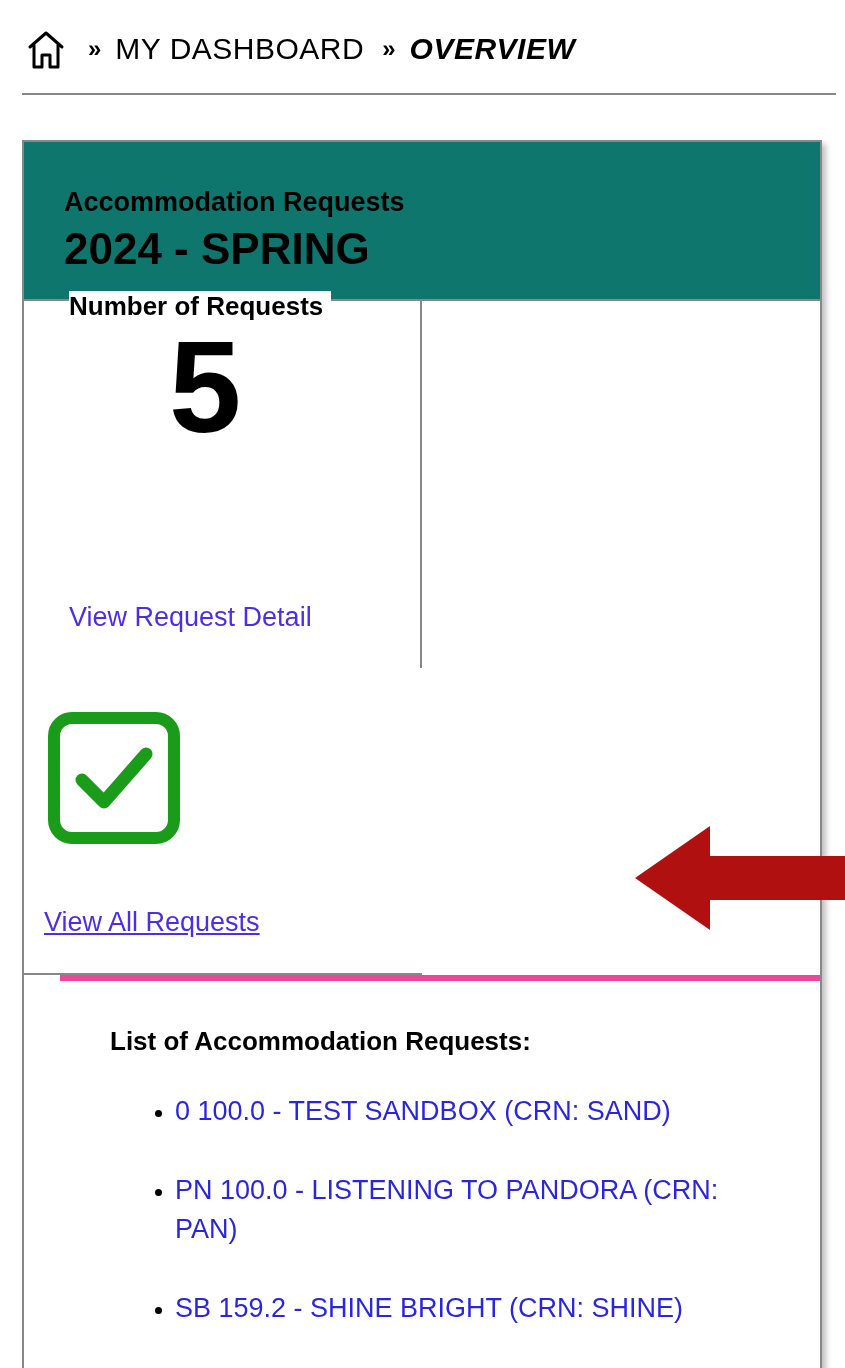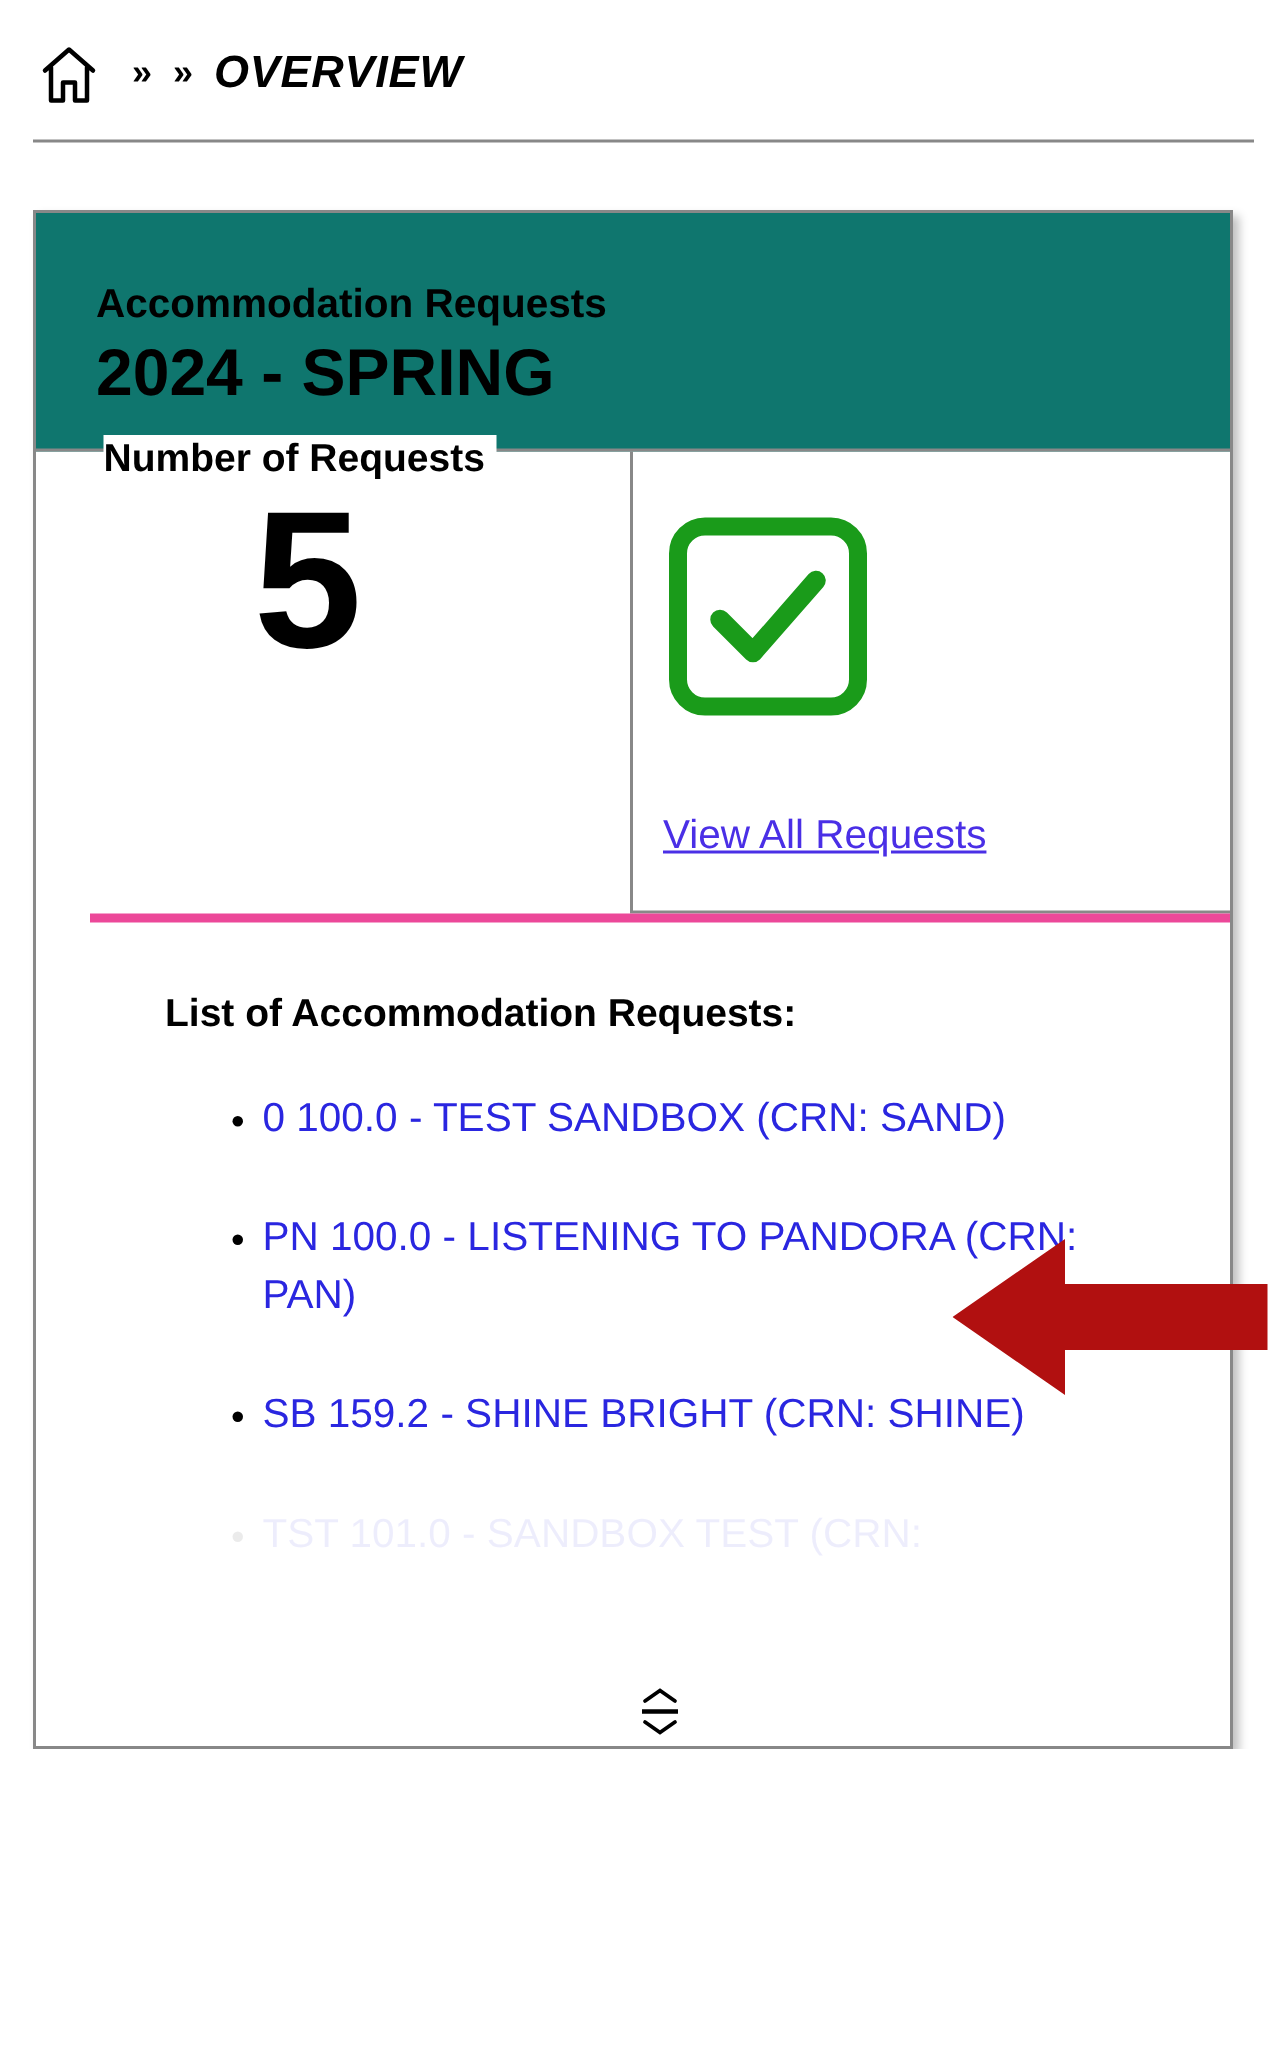--- a/index.html
+++ b/index.html
@@ -48,20 +48,21 @@
     font-weight: 700;
   }
   .card-header .term {
     font-size: 44px;
     font-weight: 800;
     margin-top: 6px;
   }
 
   .stats {
     display: flex;
+    flex-direction: column;
   }
   .stat-left {
     width: 50%;
     border-right: 2px solid #888;
     padding: 0 30px 35px 45px;
     position: relative;
   }
   .stat-left .sub {
     font-size: 26px;
     font-weight: 700;
@@ -149,34 +150,36 @@
 
 <div class="page">
 
   <div class="breadcrumb">
     <span class="home-icon">
       <svg width="48" height="48" viewBox="0 0 48 48">
         <path d="M8 22 L24 8 L40 22 M12 20 V42 H20 V30 H28 V42 H36 V20" fill="none" stroke="#000" stroke-width="3" stroke-linejoin="round" stroke-linecap="round"></path>
       </svg>
     </span>
     <span class="sep">»</span>
+    <span class="crumb">MY DASHBOARD</span>
     <span class="sep">»</span>
     <span class="crumb active">OVERVIEW</span>
   </div>
 
   <div class="card">
     <div class="card-header">
       <div class="title">Accommodation Requests</div>
       <div class="term">2024 - SPRING</div>
     </div>
 
     <div class="stats">
       <div class="stat-left">
         <div class="sub">Number of Requests</div>
         <div class="big">5</div>
+        <div class="link">View Request Detail</div>
       </div>
       <div class="stat-right">
         <span class="check-icon">
           <svg width="140" height="140" viewBox="0 0 140 140">
             <rect x="10" y="10" width="120" height="120" rx="18" ry="18" fill="none" stroke="#1a9b1a" stroke-width="12"></rect>
             <path d="M38 72 L60 94 L102 46" fill="none" stroke="#1a9b1a" stroke-width="13" stroke-linecap="round" stroke-linejoin="round"></path>
           </svg>
         </span>
         <br>
         <span class="link">View All Requests</span>

